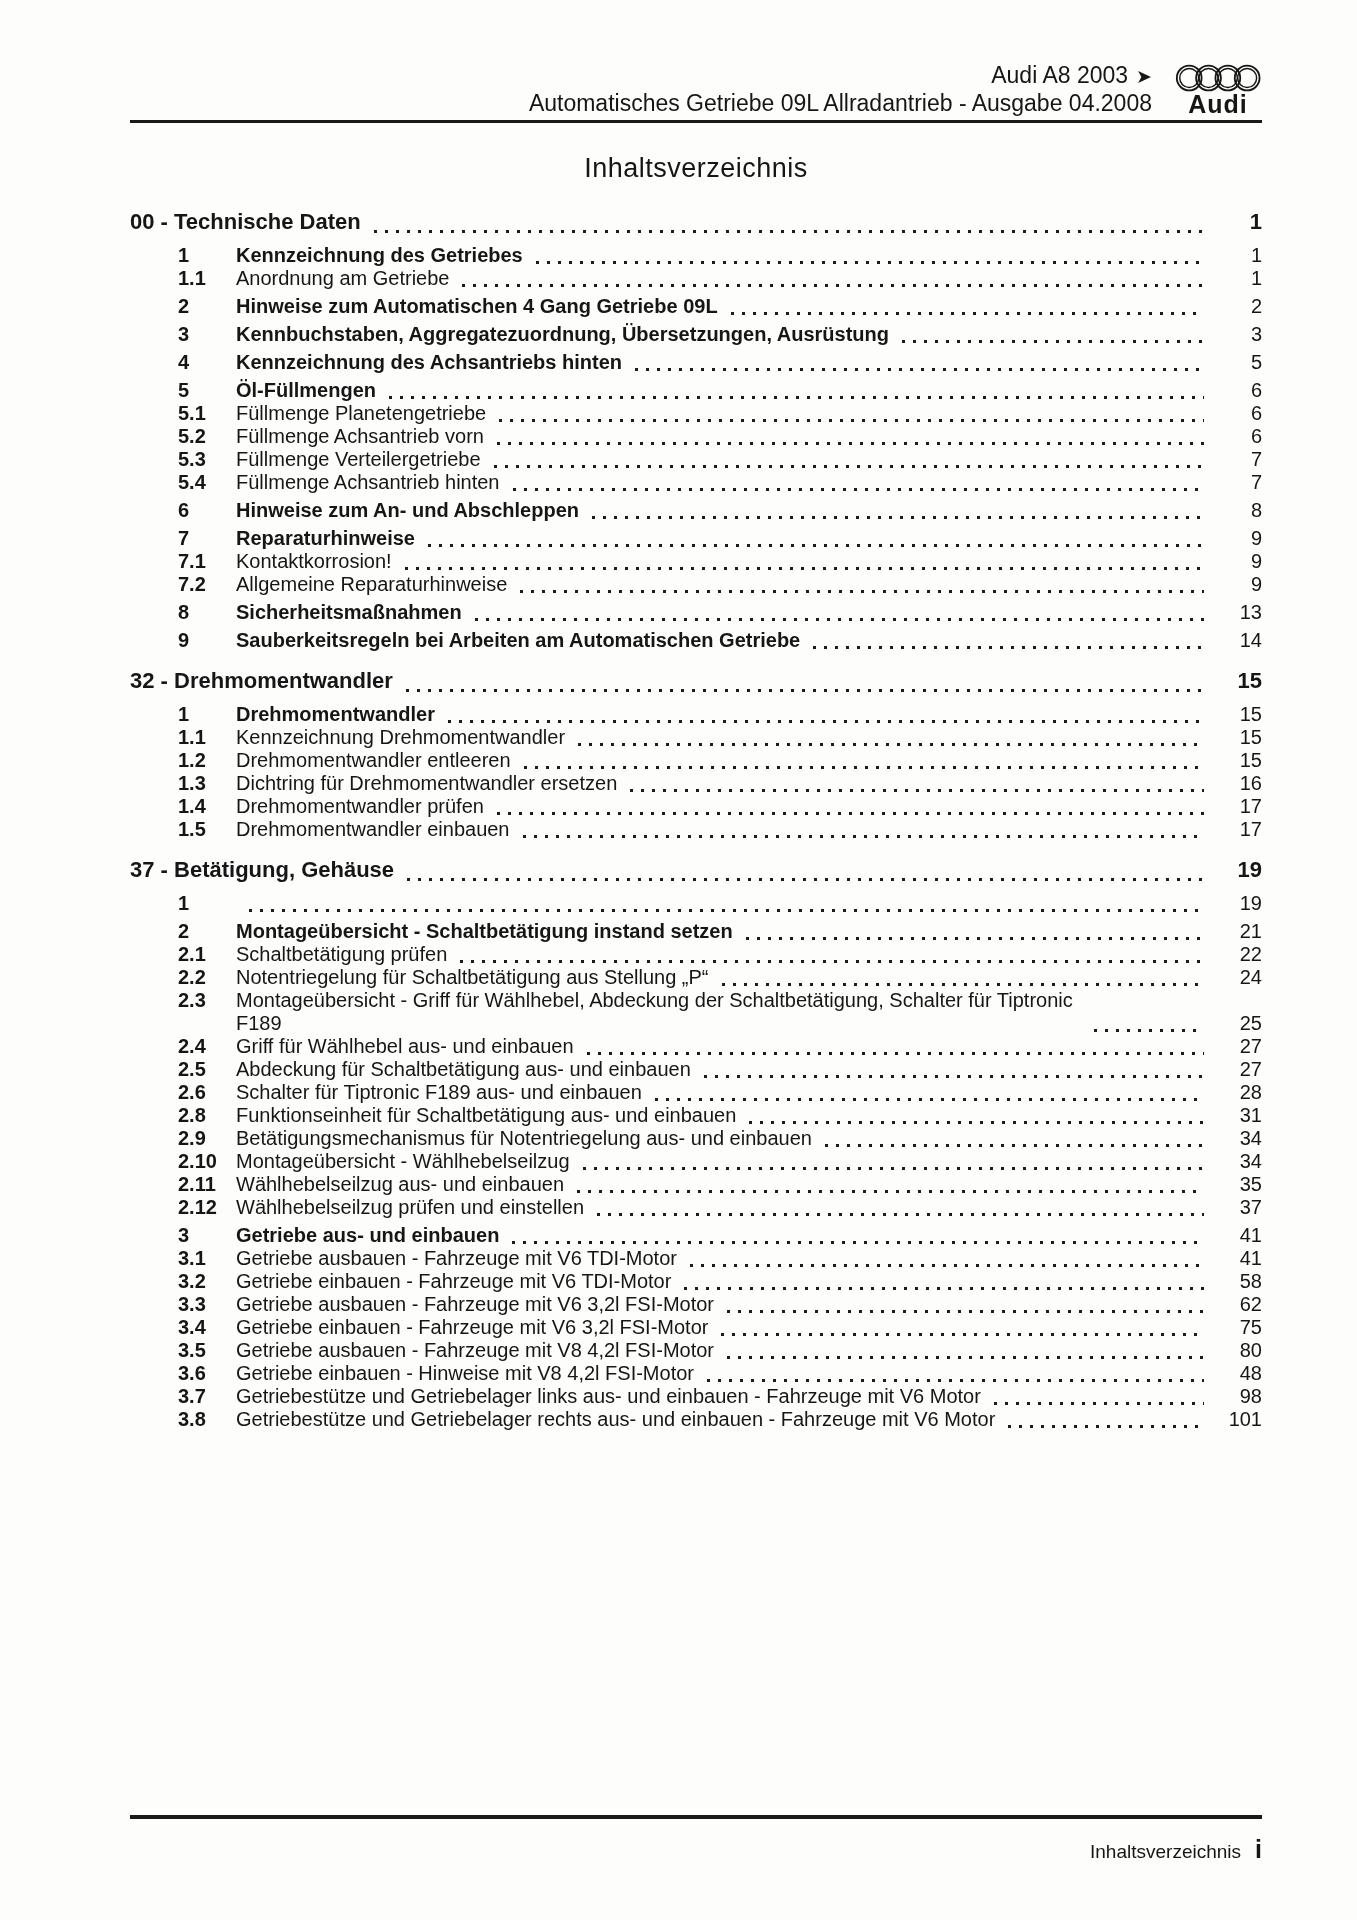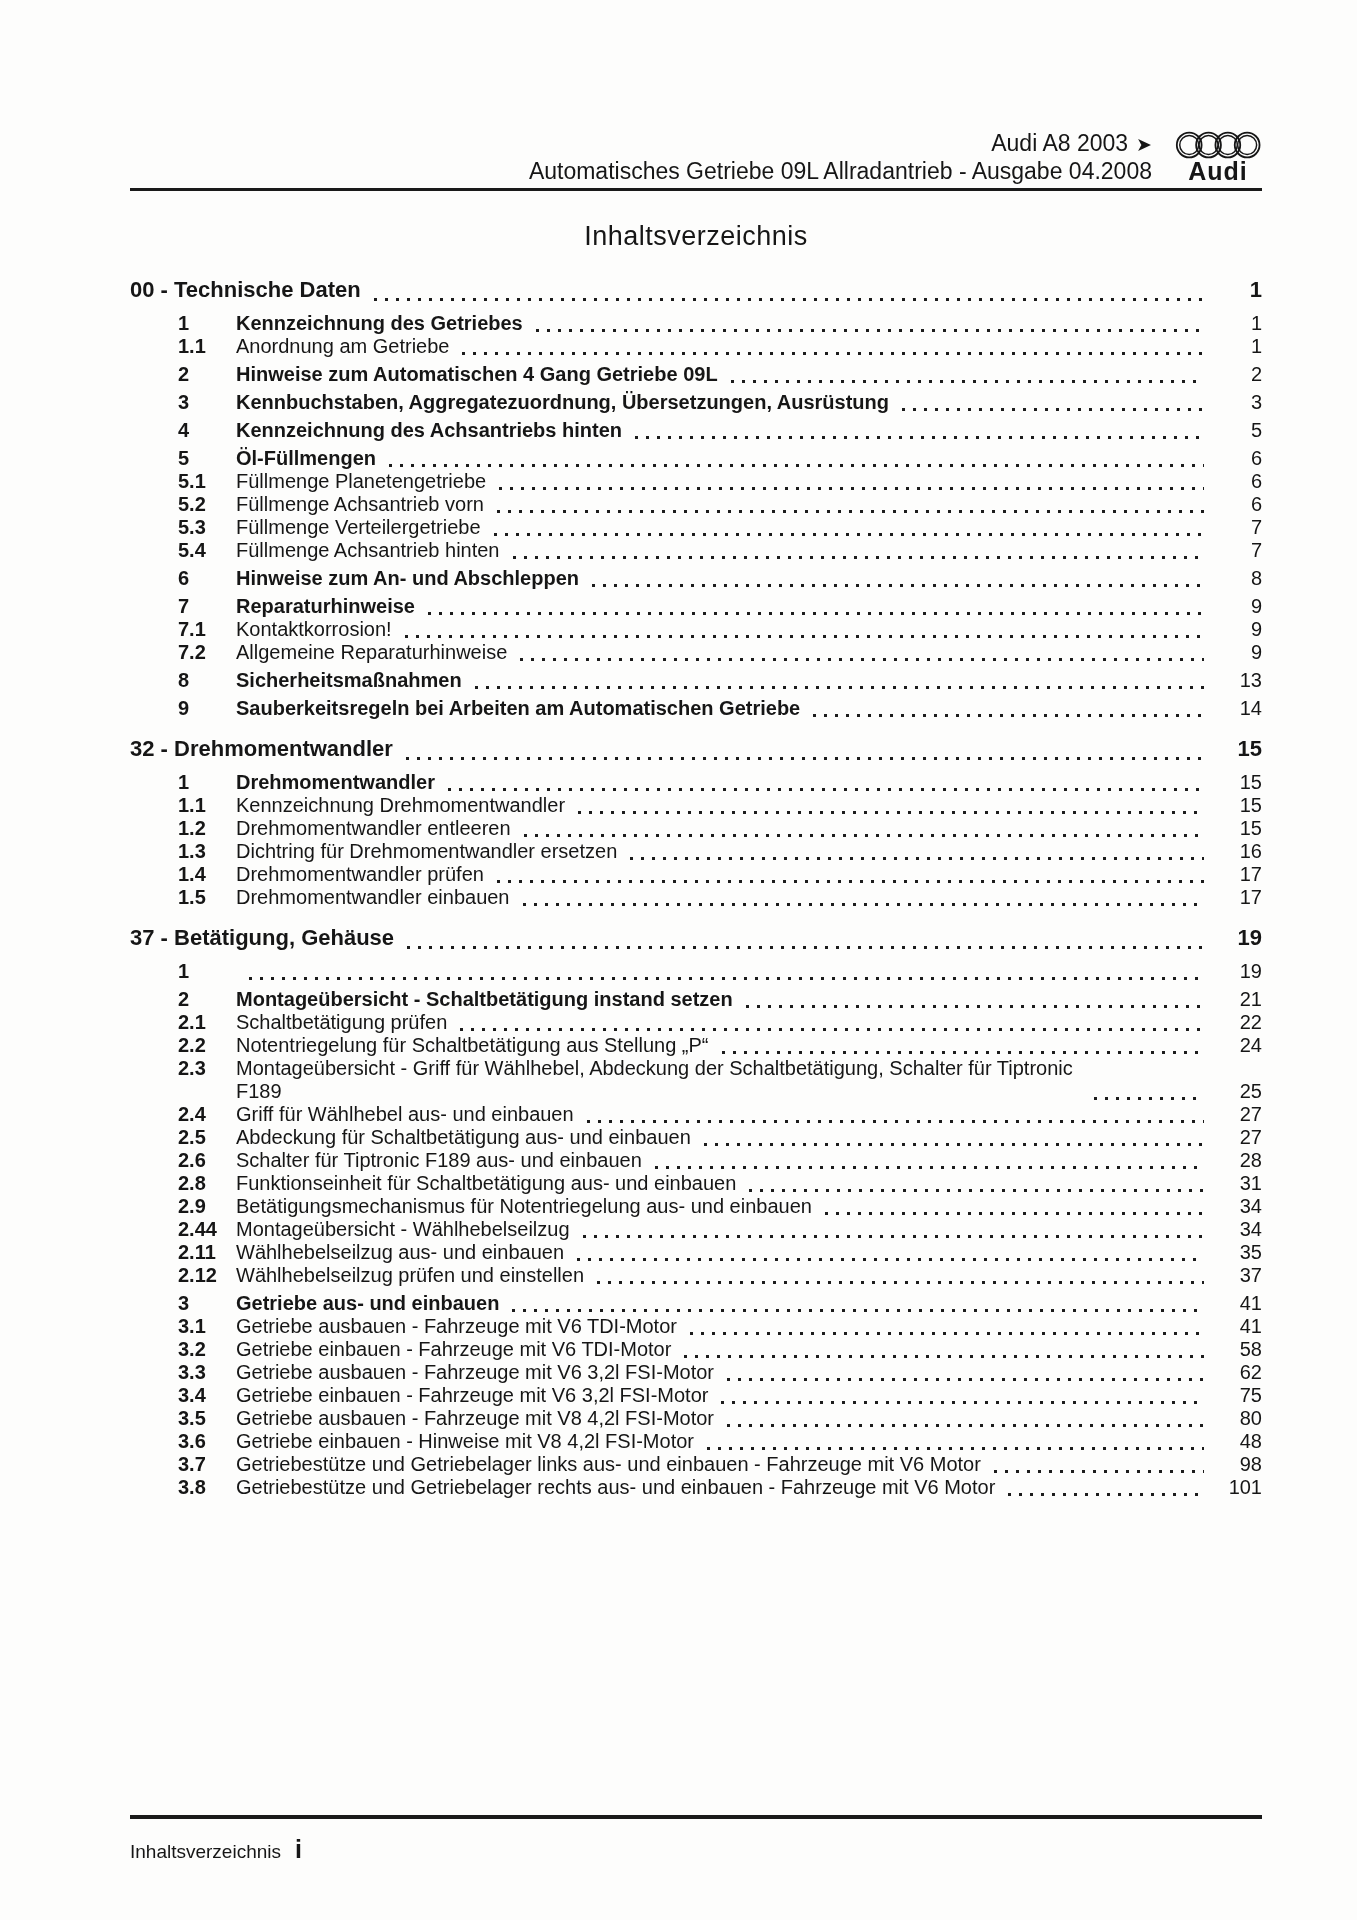--- a/index.html
+++ b/index.html
@@ -14,23 +14,22 @@
     height: 1920px;
     background: #fdfdfc;
     overflow: hidden;
   }
   .content {
     padding: 0 95px 0 130px; 
   }
   
   .header {
     display: flex;
-    align-items: flex-start;
-    padding-top: 98px;
-    margin-top: 32px;
+    align-items: flex-end;
+    padding-top: 62px;
   }
   .header-text {
     flex: 1 1 auto;
     text-align: right;
     font-size: 23px;
     line-height: 27px;
     padding-right: 22px;
     white-space: nowrap;
   }
   .header-line1 { display: inline-block; }
@@ -122,20 +121,21 @@
   }
   .heading .page-number { font-weight: 700; }
   
   .footer {
     position: absolute;
     top: 1815px;
     left: 130px;
     right: 95px;
   }
   .footer-text {
+    text-align: right;
     margin-top: 16px;
     font-size: 19px;
   }
   .footer-page {
     font-weight: 700;
     font-size: 25px;
     margin-left: 14px;
   }
 </style>
 </head>
@@ -374,21 +374,21 @@
             <span class="dot-leader"></span>
             <span class="page-number">31</span>
           </div>
           <div class="toc-row entry">
             <span class="entry-number">2.9</span>
             <span class="entry-title">Betätigungsmechanismus für Notentriegelung aus- und einbauen</span>
             <span class="dot-leader"></span>
             <span class="page-number">34</span>
           </div>
           <div class="toc-row entry">
-            <span class="entry-number">2.44</span>
+            <span class="entry-number">2.10</span>
             <span class="entry-title">Montageübersicht - Wählhebelseilzug</span>
             <span class="dot-leader"></span>
             <span class="page-number">34</span>
           </div>
           <div class="toc-row entry">
             <span class="entry-number">2.11</span>
             <span class="entry-title">Wählhebelseilzug aus- und einbauen</span>
             <span class="dot-leader"></span>
             <span class="page-number">35</span>
           </div>

